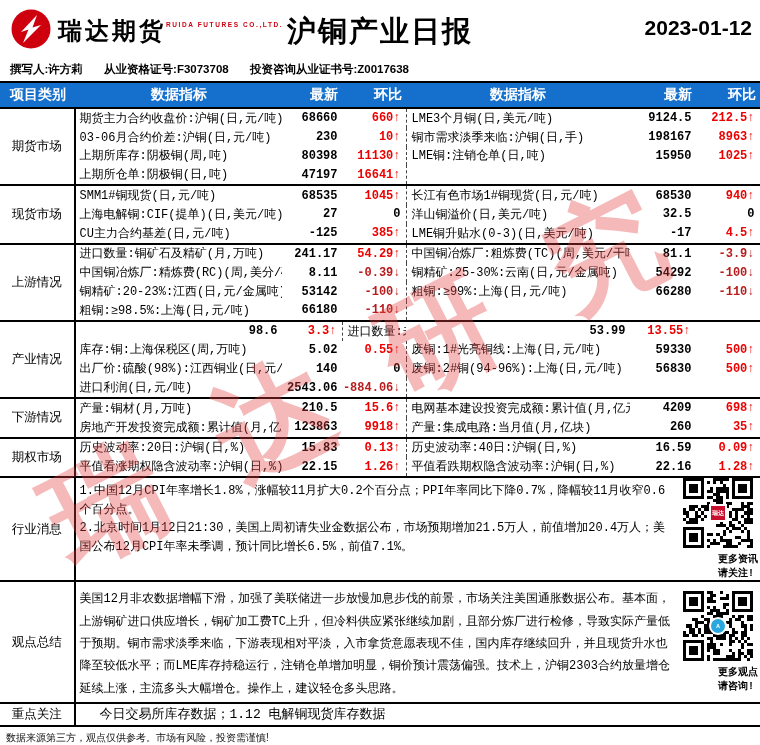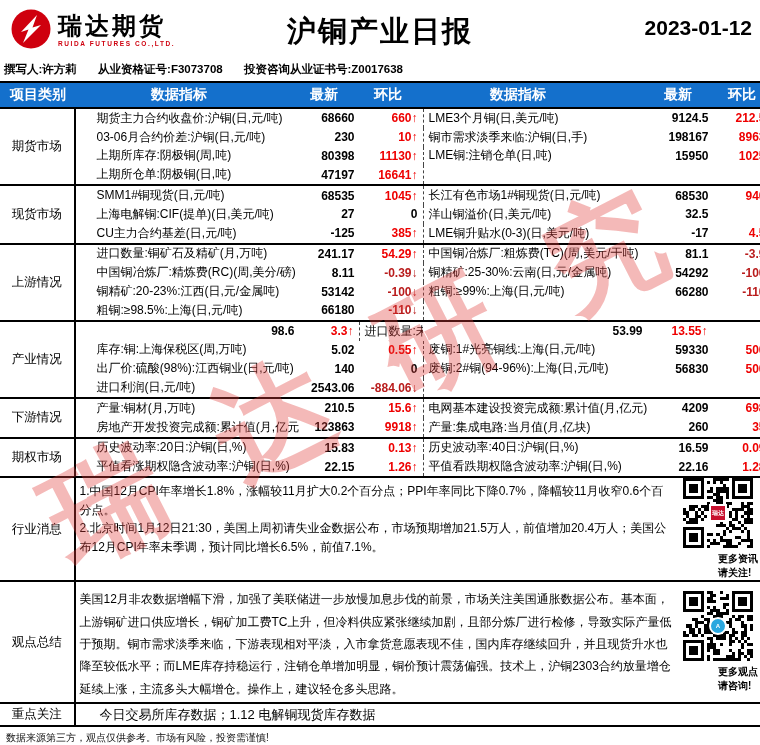--- a/index.html
+++ b/index.html
@@ -3,44 +3,44 @@
 <meta charset="utf-8">
 <style>
   html,body{margin:0;padding:0;background:#ffffff;}
   body{width:760px;height:745px;overflow:hidden;position:relative;
        font-family:"Liberation Sans","DejaVu Sans",sans-serif;color:#000;}
   .page{position:relative;width:760px;height:745px;}
 
   
   .top{position:relative;height:48px;padding-top:8px;}
   .brand{position:absolute;left:10px;top:8px;display:flex;align-items:center;gap:6px;}
-  .brand-txt{display:flex;flex-direction:column;line-height:1;}
+  .brand-txt{display:flex;flex-direction:row;line-height:1;}
   .brand-cn{font-size:24px;font-weight:700;letter-spacing:3px;}
   .brand-en{font-size:6.5px;color:#cf000e;letter-spacing:1.6px;margin-top:3px;font-weight:700;}
   .report-title{position:absolute;left:0;right:0;top:12px;text-align:center;
                 font-size:29px;font-weight:700;letter-spacing:2px;}
   .report-date{position:absolute;right:8px;top:16px;font-size:21px;font-weight:700;}
-  .byline{padding:6px 0 4px 4px;font-size:11.5px;font-weight:700;}
+  .byline{padding:6px 0 4px 10px;font-size:11.5px;font-weight:700;}
   .byline span{margin-right:18px;}
 
   
-  .tbl{width:760px;border-top:2px solid #000;}
+  .tbl{width:760px;border-top:2px solid #000;font-family:Liberation Mono, monospace;}
   .band{display:grid;grid-template-columns:76px 206px 60px 64px 224px 66px 64px;
         background:#1470cc;color:#fff;font-weight:700;font-size:14px;height:24px;
         align-items:center;}
   .band .c{padding:0 4px;}
   .band .ctr{text-align:center;}
   .band .rgt{text-align:right;}
 
   .section{display:flex;border-top:2.5px solid #000;}
   .cat-cell{width:73.5px;border-right:2.5px solid #000;display:flex;align-items:center;
             justify-content:center;font-size:12.5px;flex:none;text-align:center;}
   .rows{flex:1;min-width:0;}
   .drow{display:grid;grid-template-columns:206px 60px 64px 224px 66px 64px;height:18.8px;
-        align-items:center;font-size:12px;margin-left:17px;}
+        align-items:center;font-size:12px;}
   .cell{white-space:nowrap;overflow:hidden;}
   .cell.label{padding-left:4px;}
   .cell.rlabel{border-left:1.5px dashed #444;padding-left:5px;height:100%;display:flex;align-items:center;}
   .cell.latest{text-align:right;font-weight:700;padding-right:4px;}
   .cell.change{text-align:right;font-weight:700;padding-right:5px;}
   .change.up{color:#ee0000;}
   .change.down{color:#b91c1c;}
   .change.flat{color:#000;}
 
   

